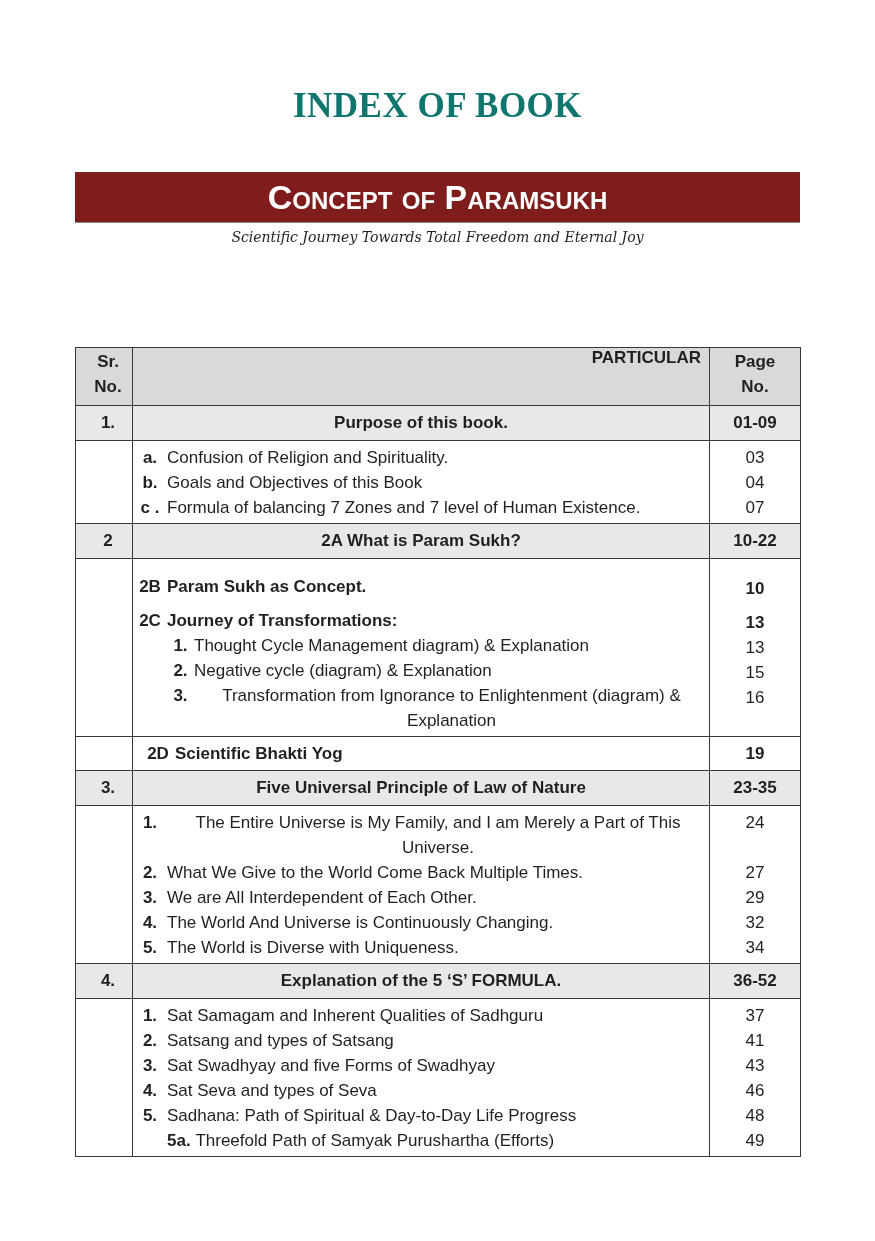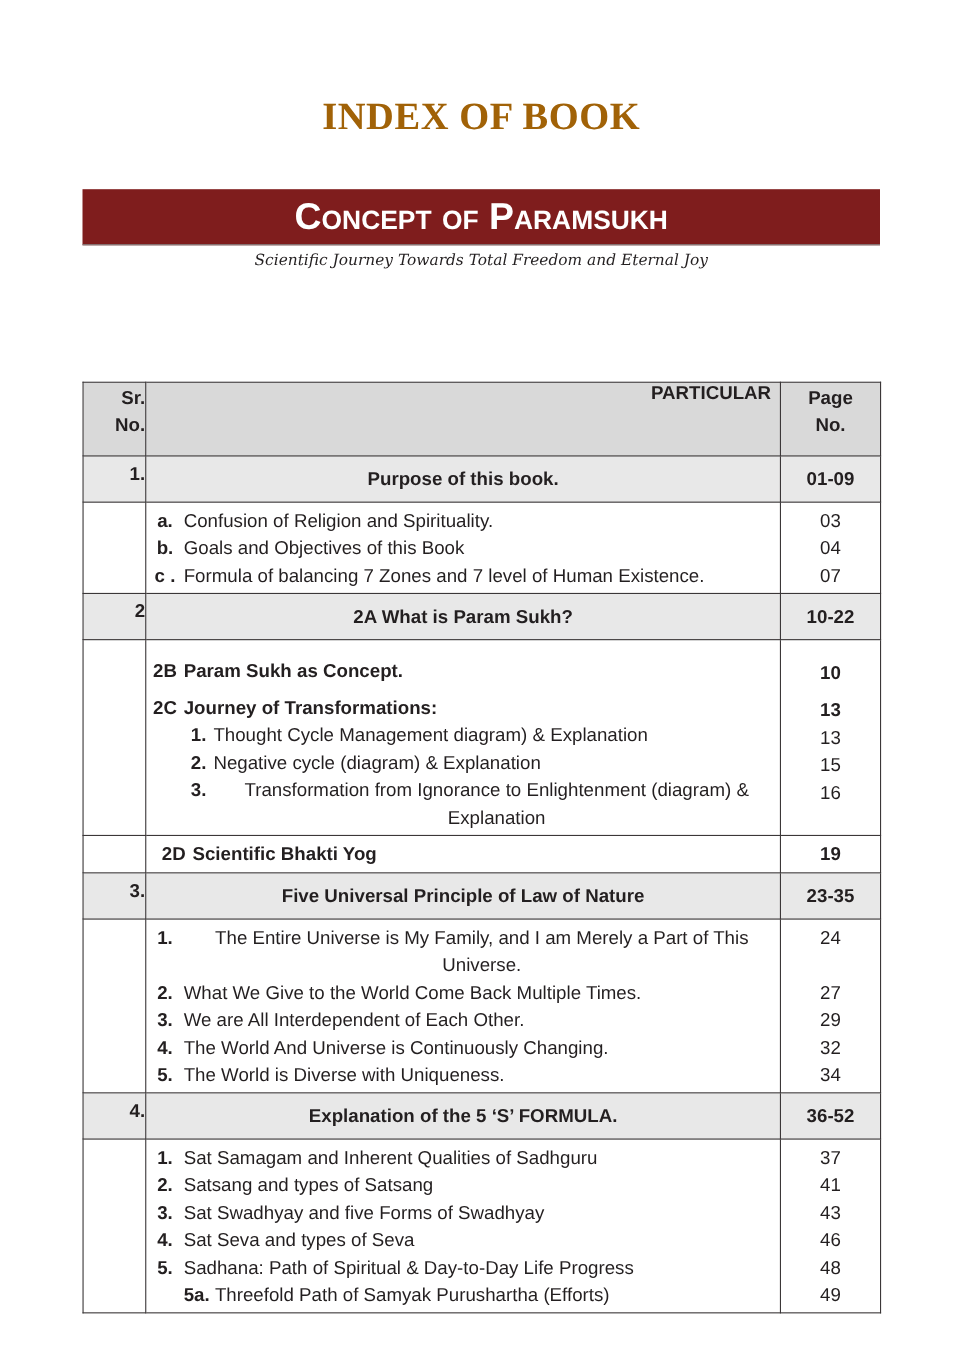--- a/index.html
+++ b/index.html
@@ -1,20 +1,20 @@
 <!DOCTYPE html>
 <html><head>
 <meta charset="utf-8">
 <style>
   html, body { margin:0; padding:0; background:#ffffff; }
   body { width:875px; height:1241px; position:relative; overflow:hidden; color:#231f20; }
   .title {
     position:absolute; left:0; top:86px; width:875px; text-align:center;
     font-family:"Liberation Serif", "DejaVu Serif", serif; font-weight:bold;
-    font-size:35px; letter-spacing:0.5px; color:#a16207;
+    font-size:35px; letter-spacing:0.5px; color:#0f766e;
   }
   .banner {
     position:absolute; left:75px; top:172px; width:725px; height:50px;
     background:#7f1d1d; color:#ffffff; text-align:center;
     font-family:"Liberation Sans", "DejaVu Sans", sans-serif;
     font-size:34px; line-height:50px; font-variant:small-caps; font-weight:bold;
     border-bottom:1px solid #888;
   }
   .subtitle {
     position:absolute; left:75px; top:225px; width:725px; text-align:center;
@@ -26,21 +26,21 @@
     border-collapse:collapse;
     font-family:"Liberation Sans", "DejaVu Sans", sans-serif;
     font-size:17px; color:#231f20;
   }
   table.toc td, table.toc th {
     border:1.5px solid #3b3738; vertical-align:top;
   }
   table.toc th {
     background:#d9d9d9; font-weight:bold; font-size:17px;
   }
-  .c-sr { width:48px; padding:0 0 9px 8px; text-align:right; }
+  .c-sr { width:48px; padding:0 0 0 8px; text-align:center; }
   .c-part { padding:0 8px; text-align:center; }
   .c-pg { width:88px; text-align:center; }
   th.c-sr { height:56px; line-height:25px; vertical-align:middle; padding-top:1px; }
   th.c-part { text-align:right; vertical-align:middle; }
   th.c-pg { line-height:25px; vertical-align:middle; }
   tr.sec td { background:#e8e8e8; font-weight:bold; height:32px; vertical-align:middle; }
   .lines { padding:4px 0 3px 0; }
   .line { display:flex; height:25px; line-height:25px; white-space:nowrap; }
   .line.tall { height:auto; white-space:normal; }
   .mk { font-weight:bold; width:34px; flex:none; }

